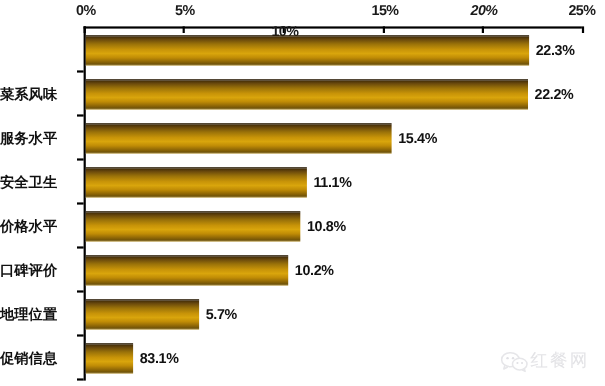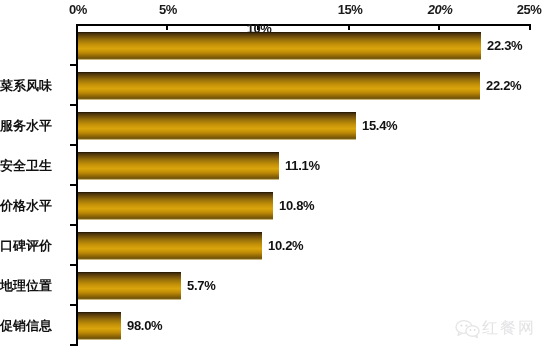--- a/index.html
+++ b/index.html
@@ -172,21 +172,21 @@
   <div class="bar" style="top:272px; width:103px;"></div>
   <div class="bar" style="top:312px; width:43px;"></div>
 
   <div class="bar-value" style="left:487px; top:38px;">22.3%</div>
   <div class="bar-value" style="left:486px; top:78px;">22.2%</div>
   <div class="bar-value" style="left:362px; top:118px;">15.4%</div>
   <div class="bar-value" style="left:285px; top:158px;">11.1%</div>
   <div class="bar-value" style="left:279px; top:198px;">10.8%</div>
   <div class="bar-value" style="left:268px; top:238px;">10.2%</div>
   <div class="bar-value" style="left:187px; top:278px;">5.7%</div>
-  <div class="bar-value" style="left:127px; top:318px;">98.0%</div>
+  <div class="bar-value" style="left:127px; top:318px;">83.1%</div>
 
   <div id="watermark">
     <span>
       <svg width="26" height="20" viewBox="0 0 26 20" aria-hidden="true">
         <ellipse cx="9" cy="8" rx="8" ry="6.4" fill="none" stroke="#e6e6e9" stroke-width="1.4"></ellipse>
         <path d="M4 13 L3 16.5 L6.6 14.6" fill="none" stroke="#e6e6e9" stroke-width="1.4" stroke-linejoin="round"></path>
         <circle cx="6.4" cy="6.6" r="1.1" fill="#e0e0e4"></circle>
         <circle cx="11.4" cy="6.6" r="1.1" fill="#e0e0e4"></circle>
         <ellipse cx="17.5" cy="12" rx="6.6" ry="5.3" fill="#ffffff" stroke="#e6e6e9" stroke-width="1.4"></ellipse>
         <path d="M21.6 16 L22.4 18.6 L19.6 17.2" fill="none" stroke="#e6e6e9" stroke-width="1.4" stroke-linejoin="round"></path>

